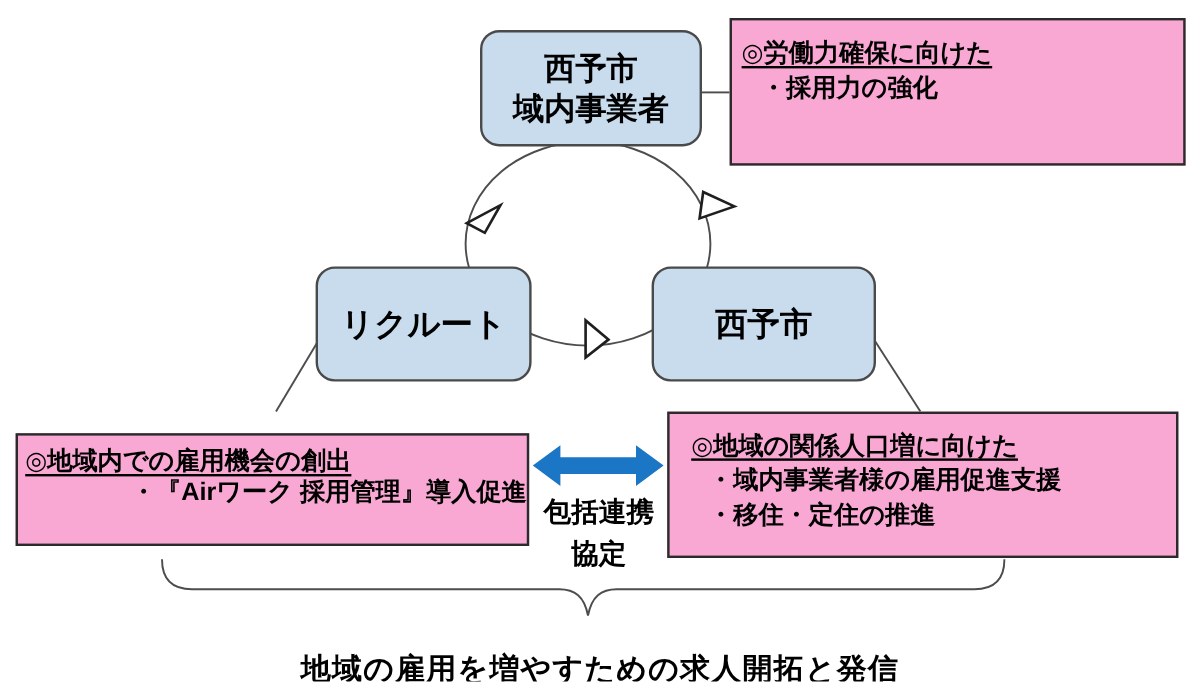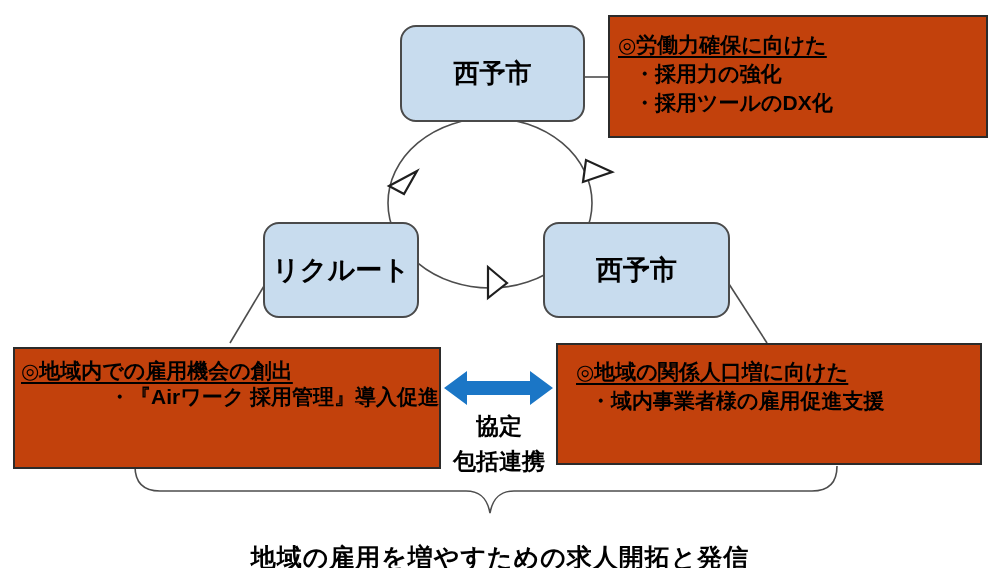--- a/index.html
+++ b/index.html
@@ -19,31 +19,31 @@
   svg.linework{position:absolute;left:0;top:0;z-index:1;}
   .thin{stroke:var(--line);stroke-width:1.6;fill:none;}
   .arrowhead{fill:#fff;stroke:#1f1f1f;stroke-width:2.2;stroke-linejoin:miter;}
 
   .node{
     z-index:2;background:var(--node-fill);border:2px solid var(--node-border);
     border-radius:16px;display:flex;flex-direction:column;align-items:center;justify-content:center;
     font-weight:bold;font-size:26px;line-height:33px;text-align:center;box-sizing:border-box;
   }
   .note{
-    z-index:2;background:#c2410c;border:2px solid var(--box-border);
+    z-index:2;background:#f9a8d4;border:2px solid var(--box-border);
     box-sizing:border-box;font-weight:bold;font-size:21px;
   }
   .note .ln{white-space:nowrap;}
   .u{text-decoration:underline;text-underline-offset:4px;text-decoration-thickness:1.5px;}
 
   #note-business{left:608px;top:15px;width:380px;height:123px;padding:13px 0 0 8px;}
   #note-business .ln{line-height:29px;}
   #note-business .ind{padding-left:16px;}
 
-  #note-recruit{left:13px;top:347px;width:428px;height:122px;padding:9px 0 0 6px;}
+  #note-recruit{left:13px;top:361px;width:428px;height:94px;padding:9px 0 0 6px;}
   #note-recruit .ln{line-height:26px;}
   #note-recruit .ind1{padding-left:28px;text-align:right;}
   #note-recruit .ind2{padding-left:42px;}
 
   #note-city{left:556px;top:343px;width:426px;height:122px;padding:12px 0 0 18px;}
   #note-city .ln{line-height:29px;}
   #note-city .ind{padding-left:14px;}
 
   #partnership{
     left:436px;top:409px;width:126px;z-index:2;text-align:center;
@@ -68,44 +68,45 @@
   <polygon class="arrowhead" points="612,172 586,160 583,182"></polygon>
   <polygon class="arrowhead" points="507,283 488,267 488,298"></polygon>
 
   <polygon style="fill:var(--arrow-blue)" points="444,388 467,371 467,381 530,381 530,371 553,388 530,405 530,395 467,395 467,405"></polygon>
 
   <path class="thin" d="M135,466 C135,482 143,491 160,491 L466,491 C479,491 487,497 490,513 C493,497 501,491 514,491 L812,491 C829,491 837,482 837,466"></path>
 </svg>
 
 <div class="abs node" style="left:400px;top:25px;width:185px;height:97px;">
   <div>西予市</div>
+  <div>域内事業者</div>
 </div>
 
-<div class="abs node" style="left:263px;top:222px;width:156px;height:96px;font-size:27px;">
+<div class="abs node" style="left:263px;top:222px;width:180px;height:96px;font-size:27px;">
   <div>リクルート</div>
 </div>
 
 <div class="abs node" style="left:543px;top:222px;width:187px;height:96px;font-size:27px;">
   <div>西予市</div>
 </div>
 
 <div class="abs note" id="note-business">
   <div class="ln"><span class="u">◎労働力確保に向けた</span></div>
   <div class="ln ind">・採用力の強化</div>
-  <div class="ln ind">・採用ツールのDX化</div>
 </div>
 
 <div class="abs note" id="note-recruit">
   <div class="ln"><span class="u">◎地域内での雇用機会の創出</span></div>
   <div class="ln ind1">・『Airワーク 採用管理』導入促進</div>
 </div>
 
 <div class="abs note" id="note-city">
   <div class="ln"><span class="u">◎地域の関係人口増に向けた</span></div>
   <div class="ln ind">・域内事業者様の雇用促進支援</div>
+  <div class="ln ind">・移住・定住の推進</div>
 </div>
 
 <div class="abs" id="partnership">
+  <div>包括連携</div>
   <div>協定</div>
-  <div>包括連携</div>
 </div>
 
 <div class="abs" id="caption">地域の雇用を増やすための求人開拓と発信</div>
 
 </body></html>

